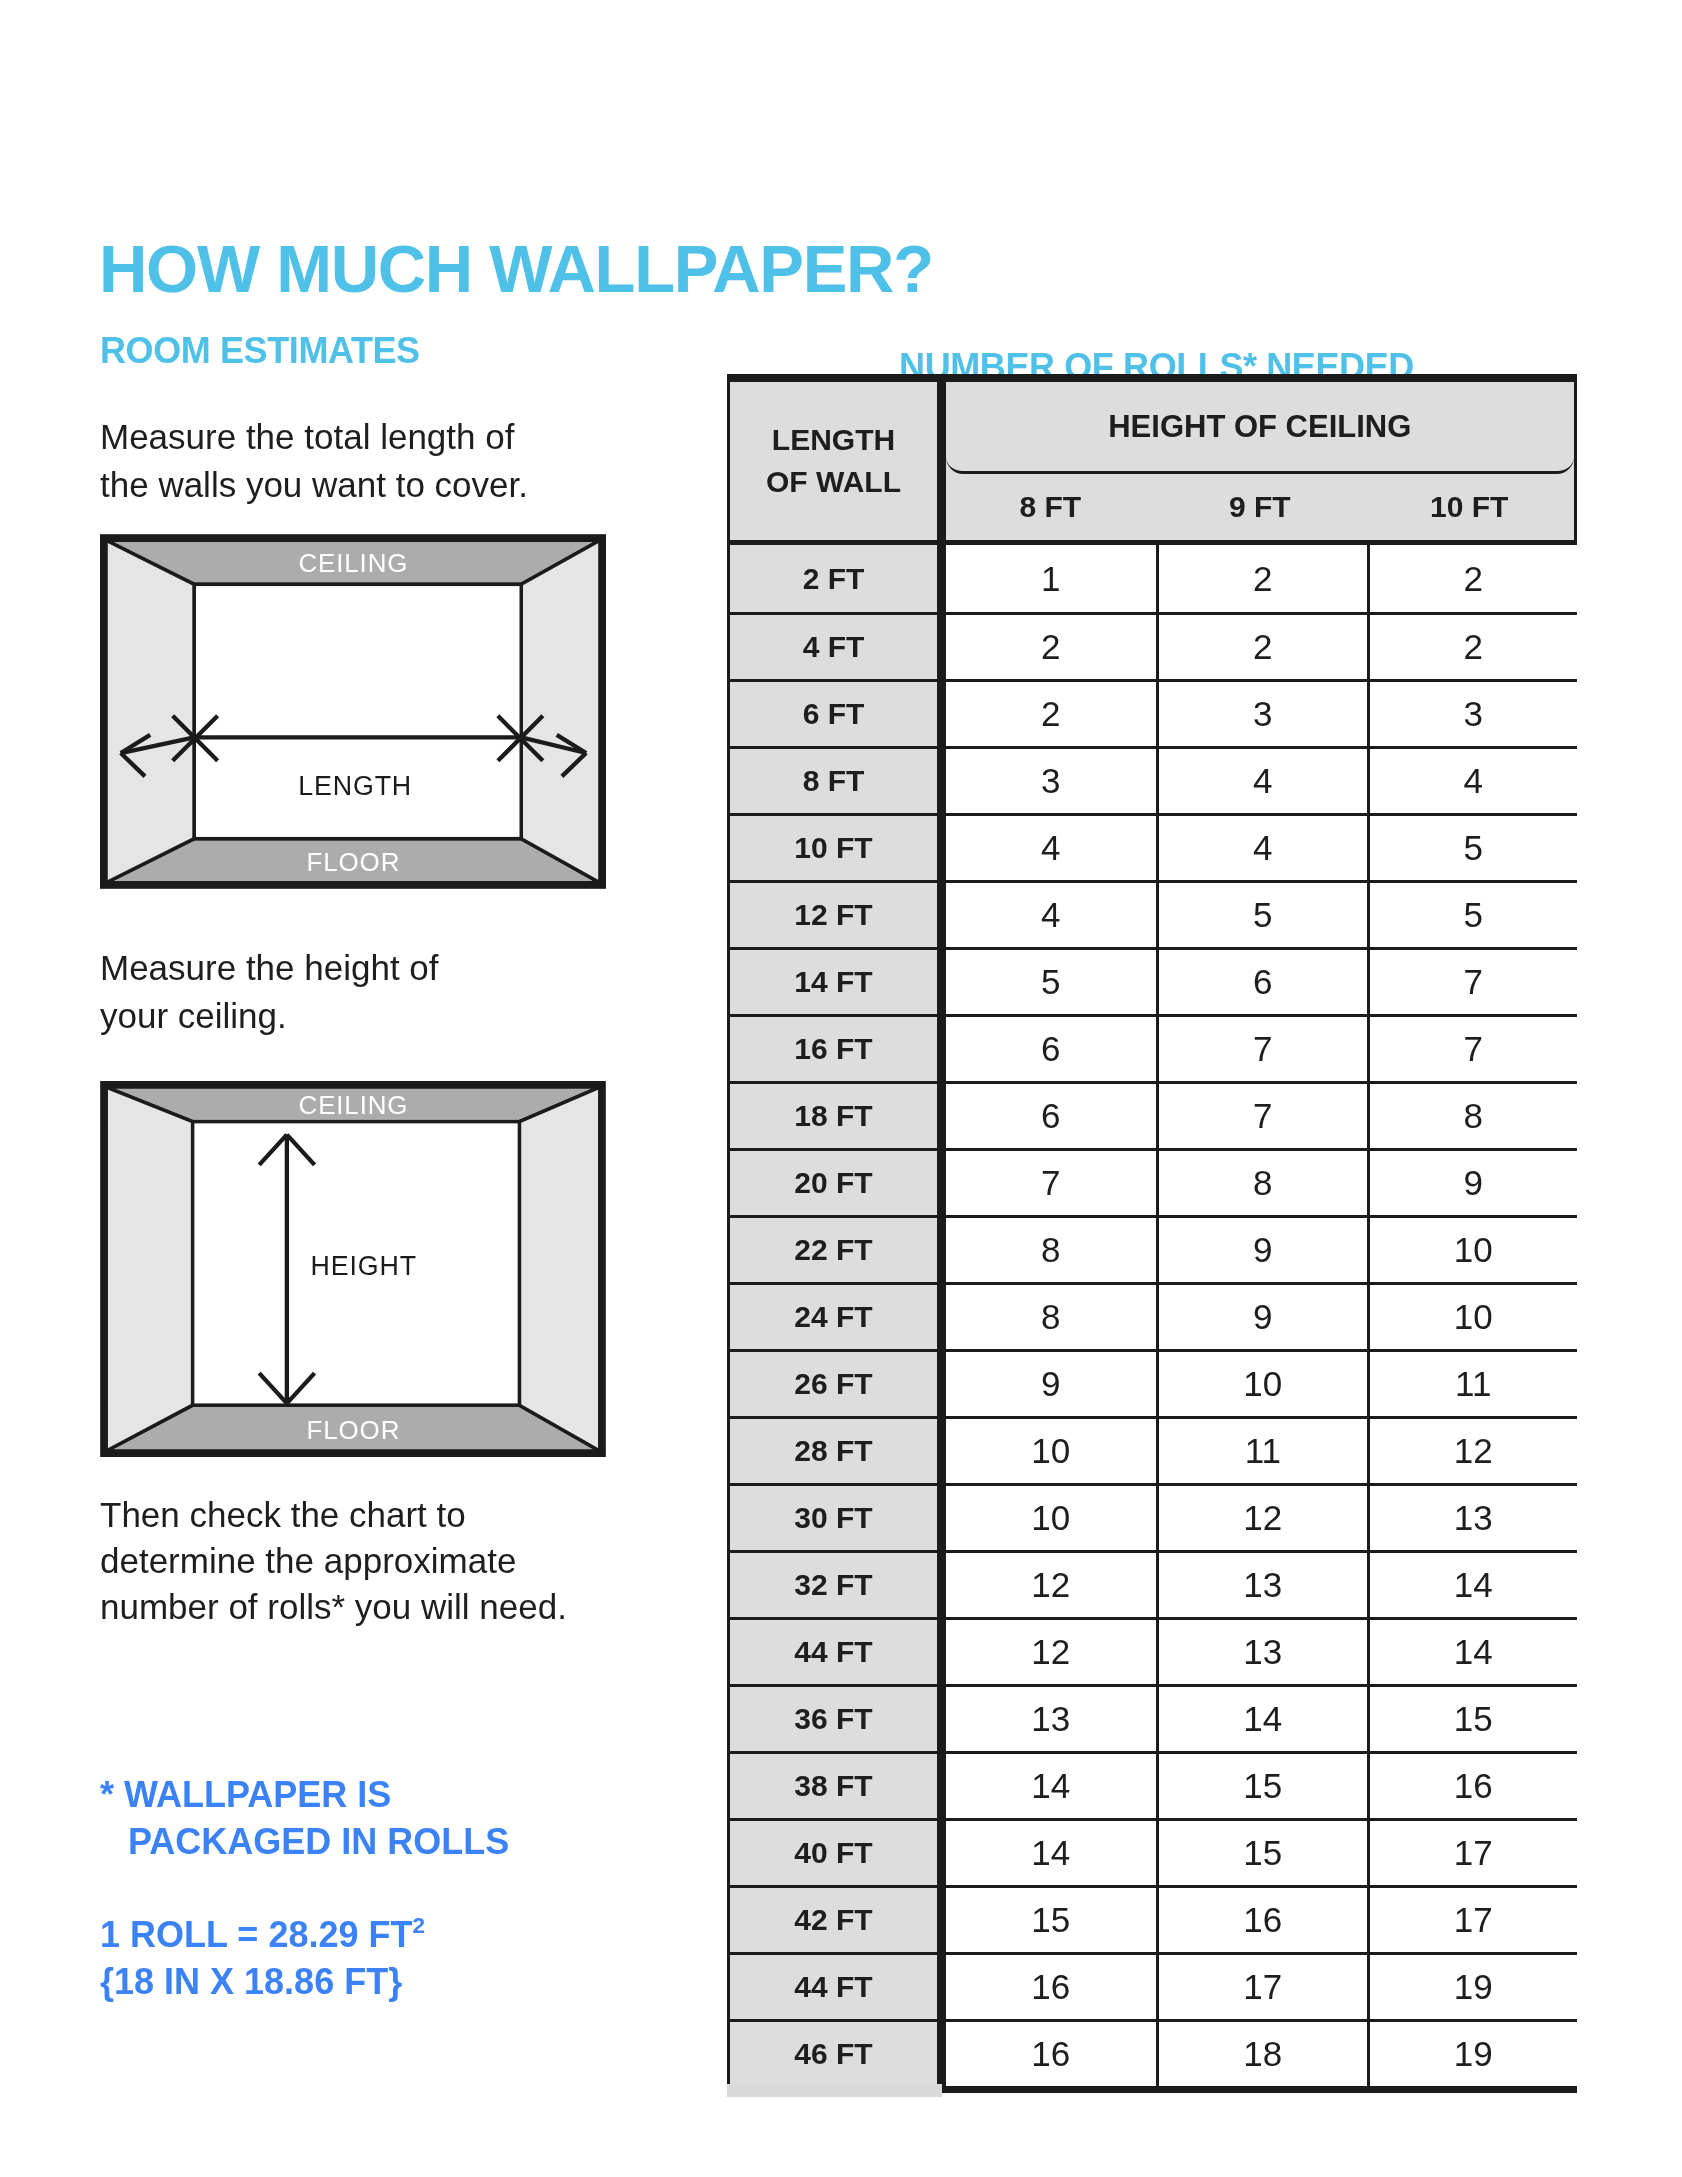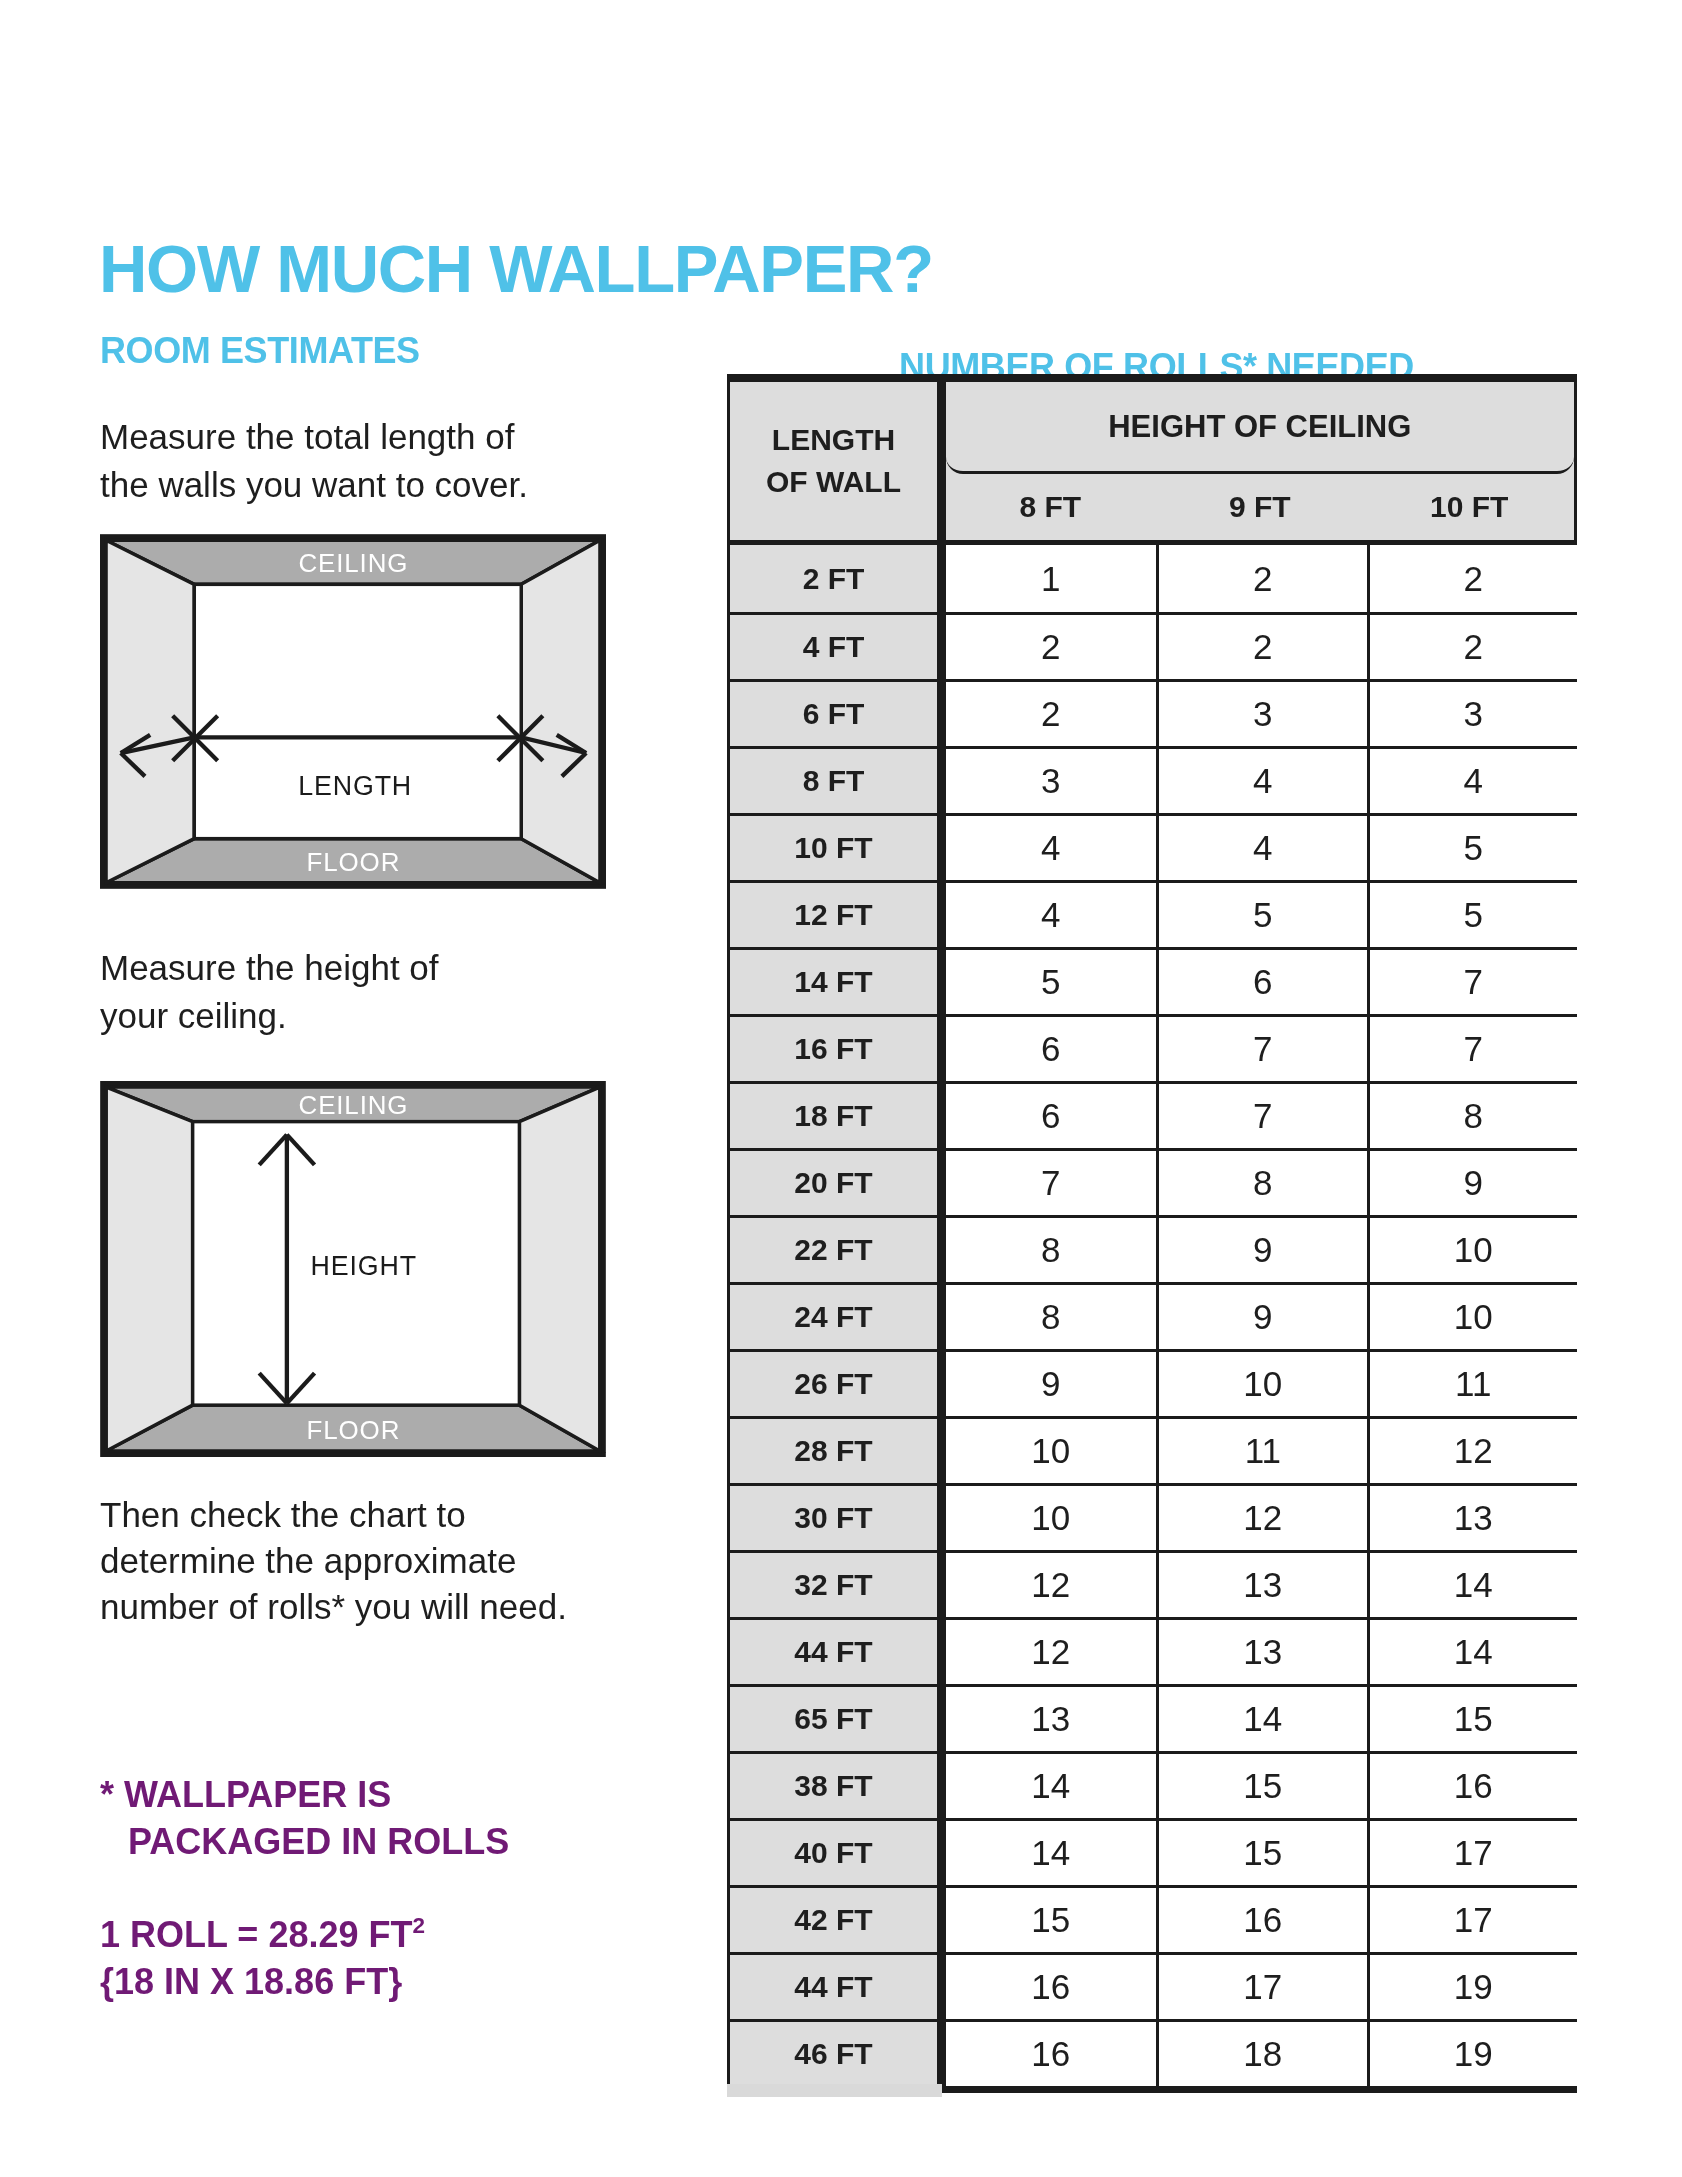--- a/index.html
+++ b/index.html
@@ -12,21 +12,21 @@
 
   .title{
     left:99px;top:230px;font-size:67px;font-weight:700;letter-spacing:-1.3px;
     color:#4fc1e8;
   }
   .section-head{
     font-size:36px;font-weight:700;color:#4fc1e8;letter-spacing:-0.4px;
   }
   .body-text{font-size:35px;line-height:48px;color:#1e1e1e;}
 
-  .foot-bold{font-size:36px;font-weight:700;color:#701a75;line-height:47px;}
+  .foot-bold{font-size:36px;font-weight:700;color:#3b82f6;line-height:47px;}
   .indent2{margin-left:28px;}
   .supsq{font-size:22.5px;font-weight:700;position:relative;top:-14px;}
 
   
   #rolls-table{
     left:727px;top:374px;width:847px;
     border-left:3.5px solid #1b1b1b;border-top:8.6px solid #1b1b1b;border-bottom:7px solid #1b1b1b;
   }
   .thead{
     display:grid;grid-template-columns:207px 8.6px 1fr;height:163px;
@@ -269,21 +269,21 @@
           <div class="tcell bl">14</div>
         </div>
         <div class="trow">
           <div class="tlen">44 FT</div>
           <div class="tdiv"></div>
           <div class="tcell">12</div>
           <div class="tcell bl">13</div>
           <div class="tcell bl">14</div>
         </div>
         <div class="trow">
-          <div class="tlen">65 FT</div>
+          <div class="tlen">36 FT</div>
           <div class="tdiv"></div>
           <div class="tcell">13</div>
           <div class="tcell bl">14</div>
           <div class="tcell bl">15</div>
         </div>
         <div class="trow">
           <div class="tlen">38 FT</div>
           <div class="tdiv"></div>
           <div class="tcell">14</div>
           <div class="tcell bl">15</div>

